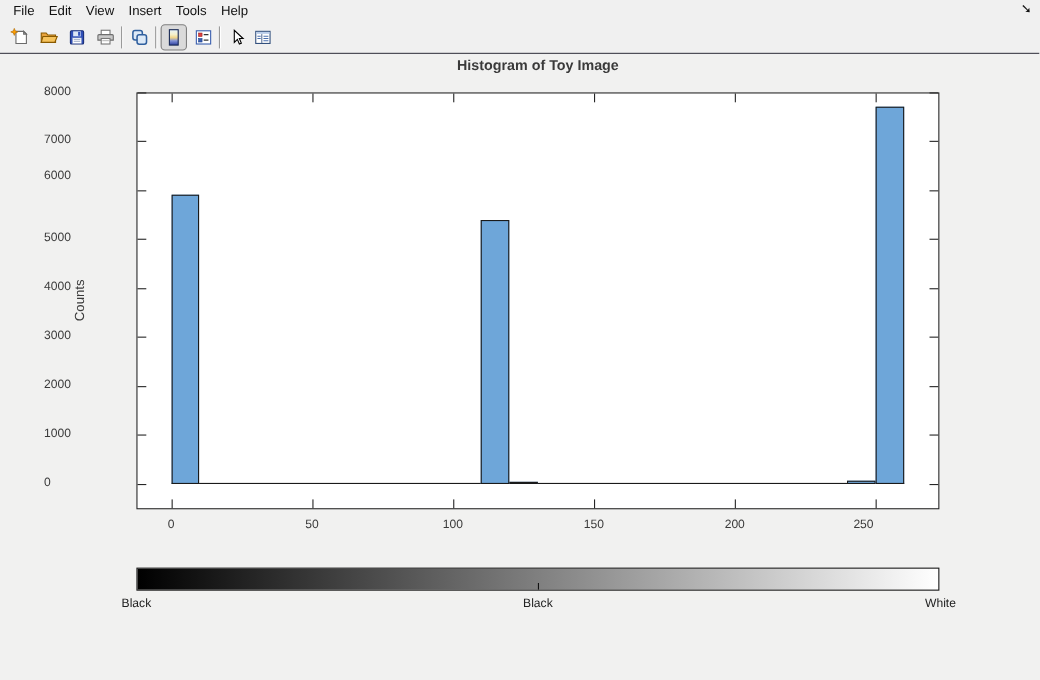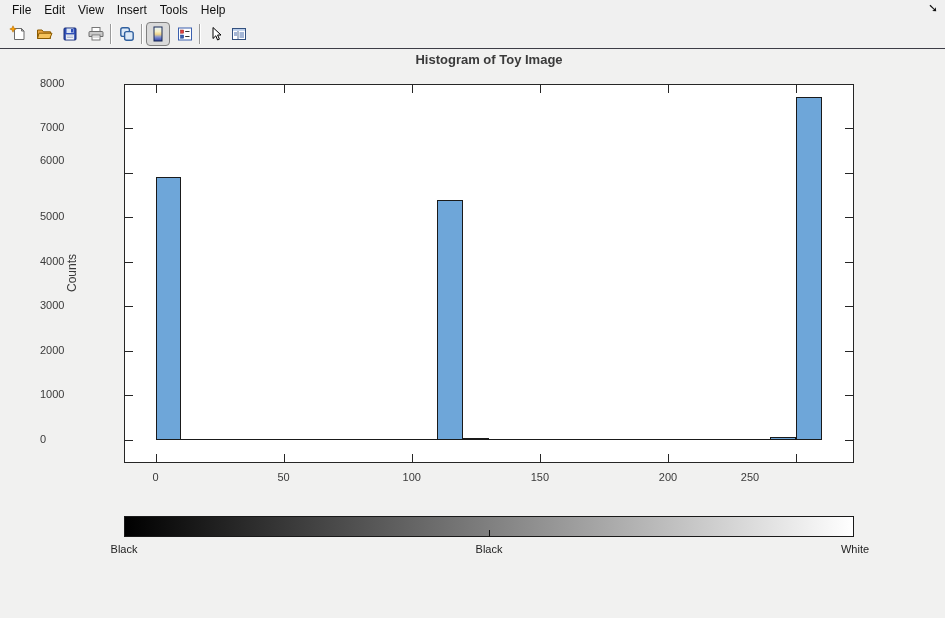--- a/index.html
+++ b/index.html
@@ -163,21 +163,21 @@
     <div class="tick" style="left: 411.747px; top: 85px; width: 1px; height: 8px;"></div>
     <div class="xtick-label" style="left: 411.747px;">100</div>
     <div class="tick" style="left: 539.862px; top: 454px; width: 1px; height: 8px;"></div>
     <div class="tick" style="left: 539.862px; top: 85px; width: 1px; height: 8px;"></div>
     <div class="xtick-label" style="left: 539.862px;">150</div>
     <div class="tick" style="left: 667.977px; top: 454px; width: 1px; height: 8px;"></div>
     <div class="tick" style="left: 667.977px; top: 85px; width: 1px; height: 8px;"></div>
     <div class="xtick-label" style="left: 667.977px;">200</div>
     <div class="tick" style="left: 796.092px; top: 454px; width: 1px; height: 8px;"></div>
     <div class="tick" style="left: 796.092px; top: 85px; width: 1px; height: 8px;"></div>
-    <div class="xtick-label" style="left: 750px; text-align: center;">250</div>
+    <div class="xtick-label" style="left: 785px; text-align: center;">250</div>
     <div class="tick" style="left: 125px; top: 439.869px; width: 8px; height: 1px;"></div>
     <div class="tick" style="left: 845px; top: 439.869px; width: 8px; height: 1px;"></div>
     <div class="ytick-label" style="top: 432.869px;">0</div>
     <div class="tick" style="left: 125px; top: 395.385px; width: 8px; height: 1px;"></div>
     <div class="tick" style="left: 845px; top: 395.385px; width: 8px; height: 1px;"></div>
     <div class="ytick-label" style="top: 388.385px;">1000</div>
     <div class="tick" style="left: 125px; top: 350.901px; width: 8px; height: 1px;"></div>
     <div class="tick" style="left: 845px; top: 350.901px; width: 8px; height: 1px;"></div>
     <div class="ytick-label" style="top: 343.901px;">2000</div>
     <div class="tick" style="left: 125px; top: 306.418px; width: 8px; height: 1px;"></div>

